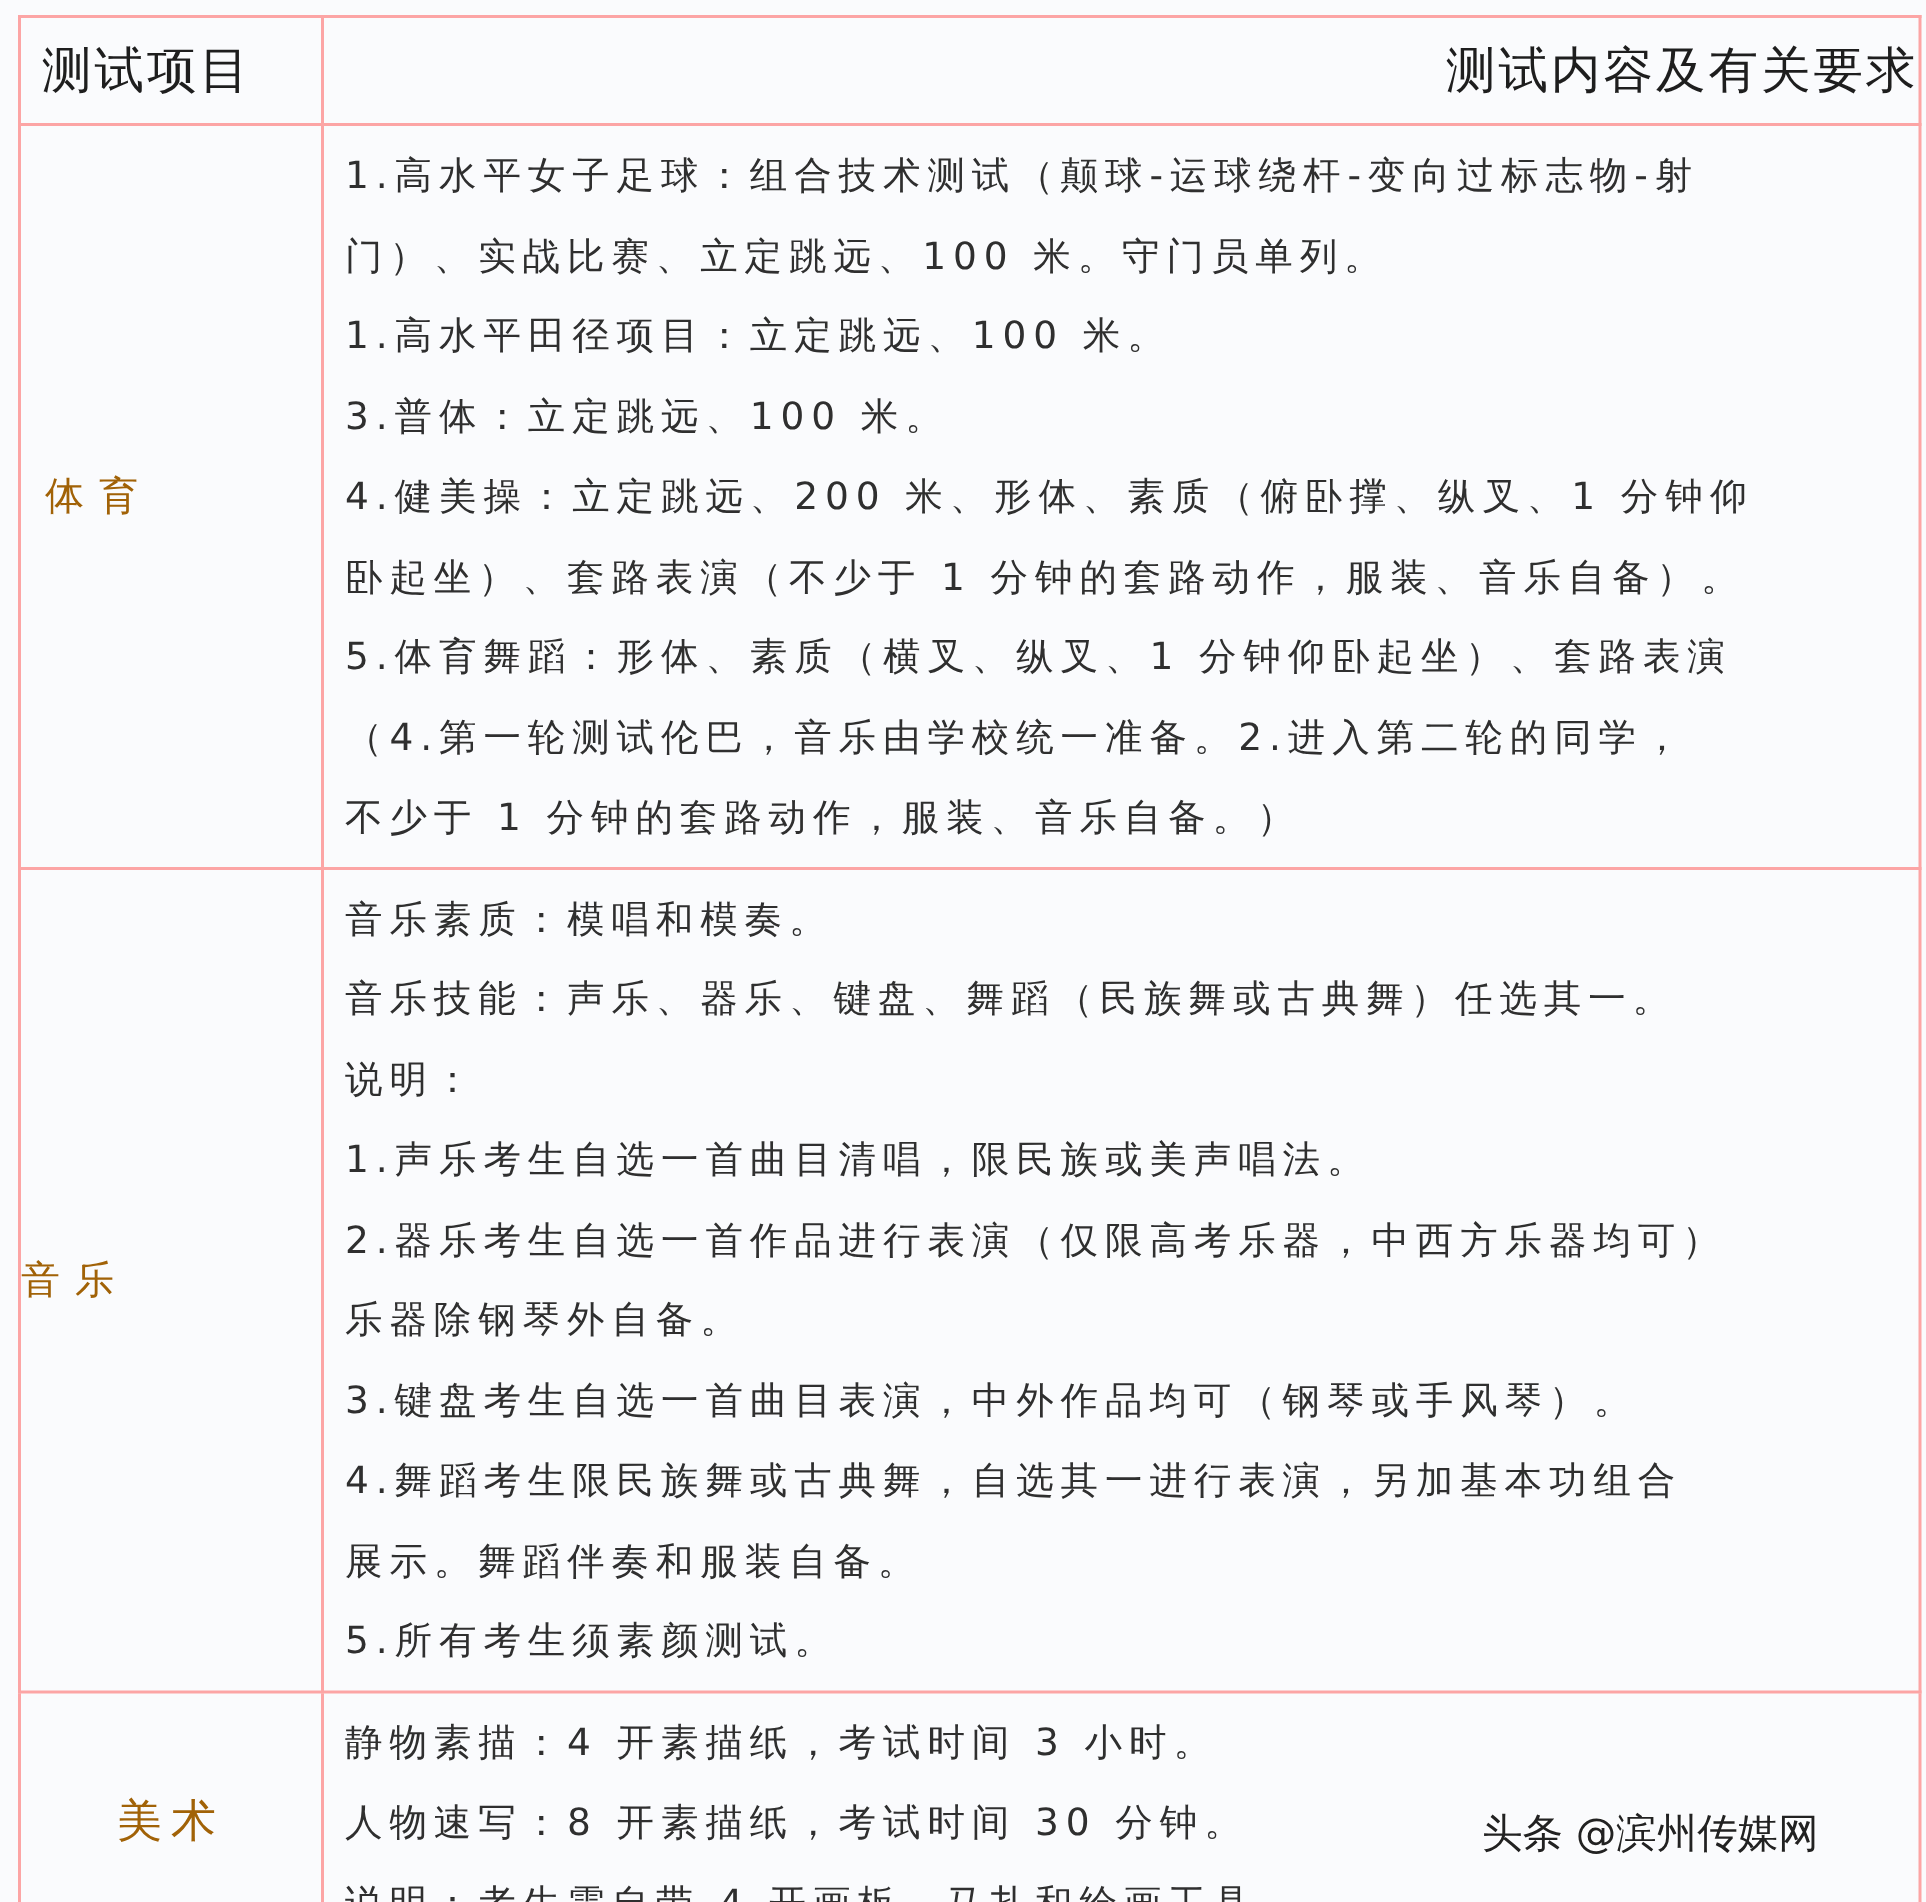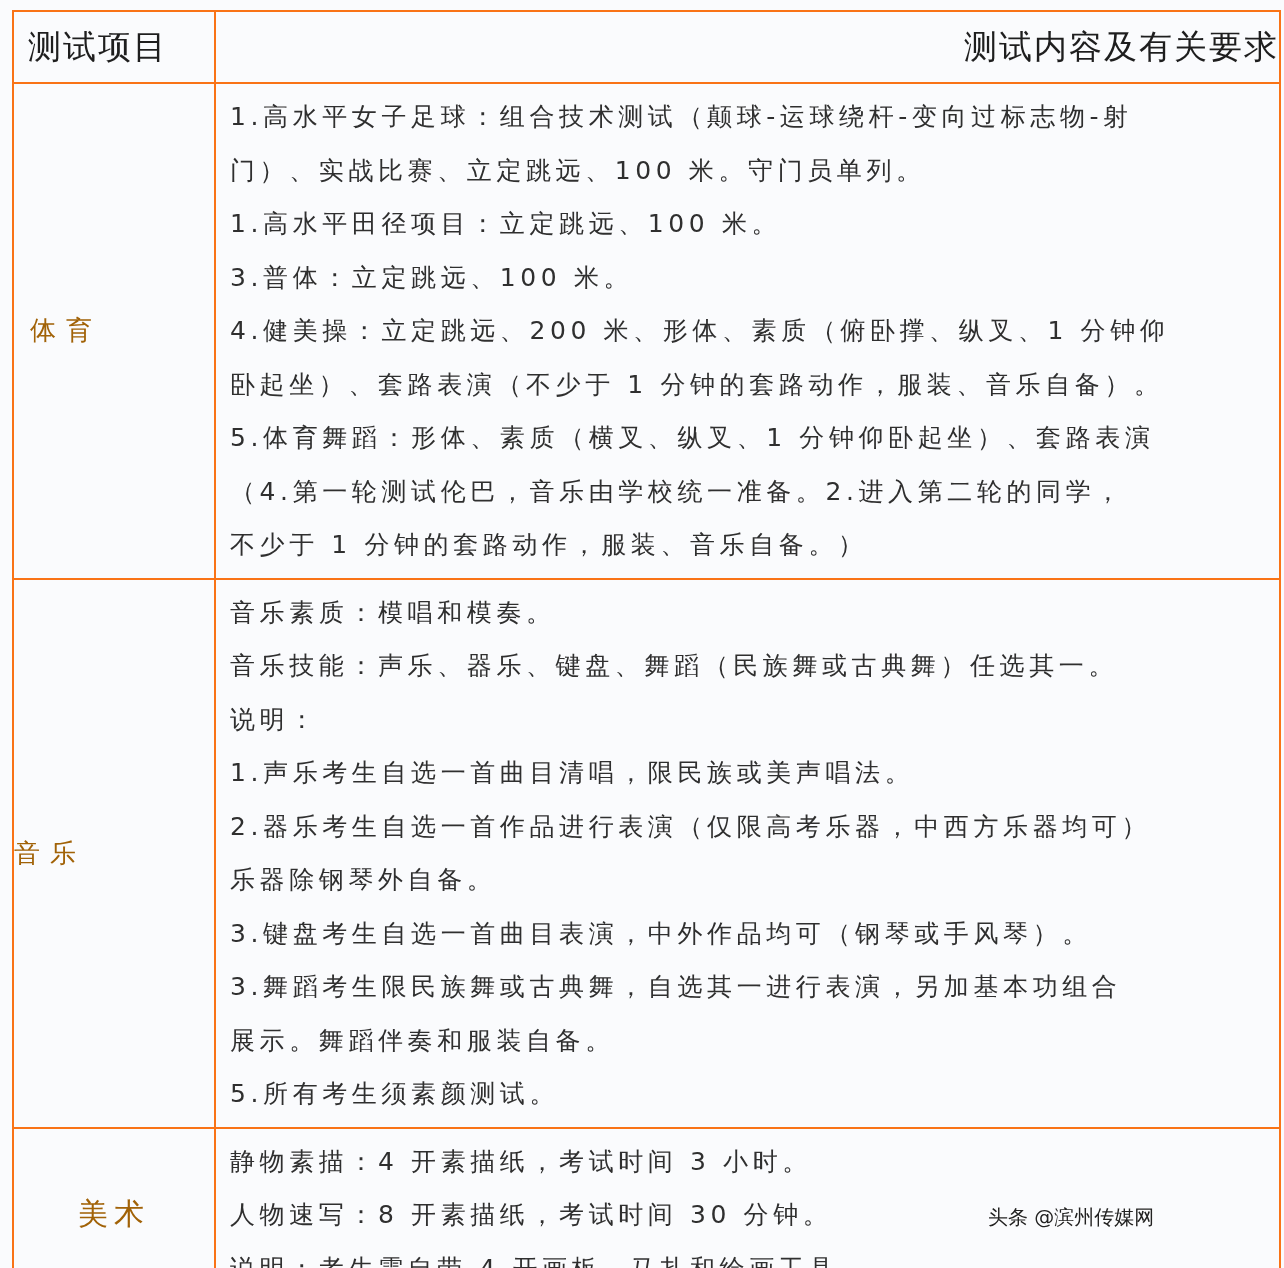--- a/index.html
+++ b/index.html
@@ -23,21 +23,21 @@
   }
   table.req {
     position: absolute;
     left: 12px;
     top: 10px;
     width: 1267px;
     border-collapse: collapse;
     table-layout: fixed;
   }
   table.req td, table.req th {
-    border: 2px solid #f97316;
+    border: 2px solid #fca5a5;
     padding: 0;
     vertical-align: middle;
     margin-top: 32px;
   }
   col.c1 { width: 202px; }
   col.c2 { width: 1065px; }
   .hdr-row { height: 72px; }
   .hdr-cell {
     font-size: 33px;
     font-weight: normal;
@@ -67,21 +67,21 @@
     color: #2f2f2f;
     overflow: visible;
   }
   .row-pe { height: 480px; }
   .row-music { height: 536px; }
   .row-art { height: 160px; }
   .watermark {
     position: absolute;
     left: 988px;
     top: 1204px;
-    font-size: 20px;
+    font-size: 27px;
     color: #222;
     letter-spacing: 0px;
     white-space: nowrap;
     text-shadow: 0 0 2px #fff, 0 0 3px #fff;
   }
 </style>
 </head>
 <body>
 
 <div class="page">
@@ -114,21 +114,21 @@
     <tr class="row-music">
       <td class="cat-cell cat-music">音乐</td>
       <td class="content-cell">
         <div class="line">音乐素质：模唱和模奏。</div>
         <div class="line">音乐技能：声乐、器乐、键盘、舞蹈（民族舞或古典舞）任选其一。</div>
         <div class="line">说明：</div>
         <div class="line">1.声乐考生自选一首曲目清唱，限民族或美声唱法。</div>
         <div class="line">2.器乐考生自选一首作品进行表演（仅限高考乐器，中西方乐器均可）</div>
         <div class="line">乐器除钢琴外自备。</div>
         <div class="line">3.键盘考生自选一首曲目表演，中外作品均可（钢琴或手风琴）。</div>
-        <div class="line">3.舞蹈考生限民族舞或古典舞，自选其一进行表演，另加基本功组合</div>
+        <div class="line">4.舞蹈考生限民族舞或古典舞，自选其一进行表演，另加基本功组合</div>
         <div class="line">展示。舞蹈伴奏和服装自备。</div>
         <div class="line">5.所有考生须素颜测试。</div>
       </td>
     </tr>
 
     <tr class="row-art">
       <td class="cat-cell cat-art">美术</td>
       <td class="content-cell">
         <div class="line">静物素描：4 开素描纸，考试时间 3 小时。</div>
         <div class="line">人物速写：8 开素描纸，考试时间 30 分钟。</div>

